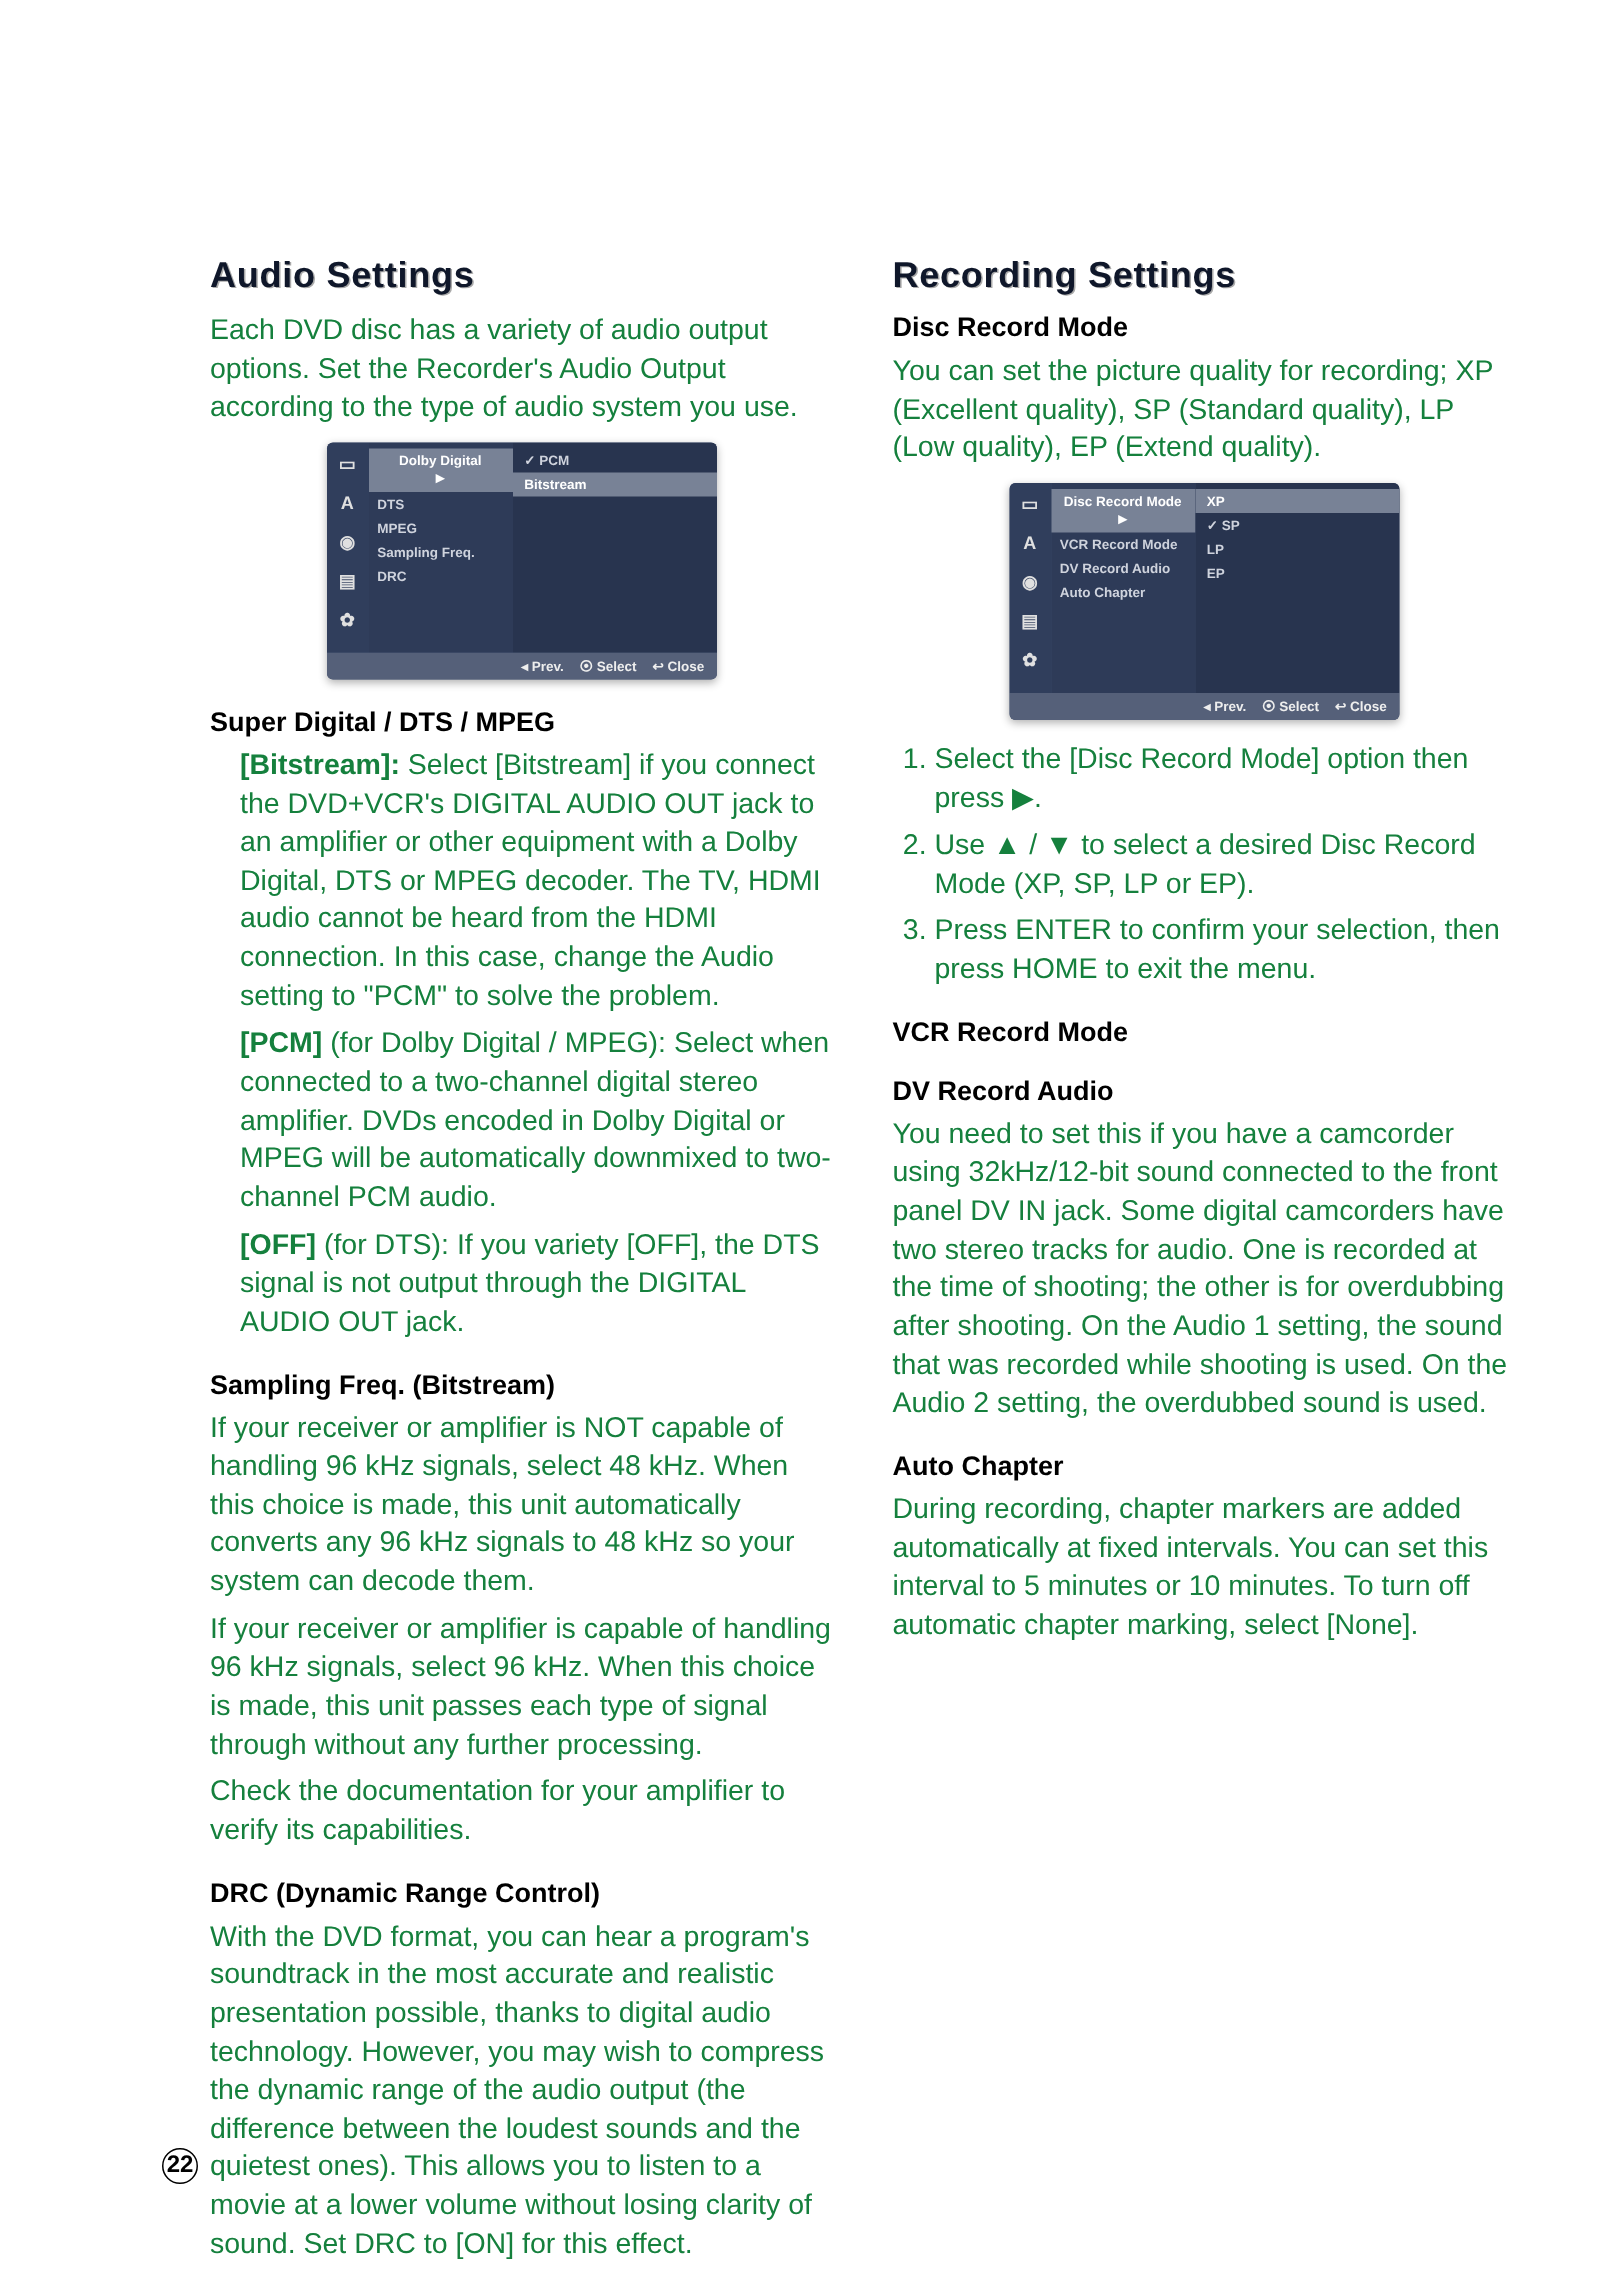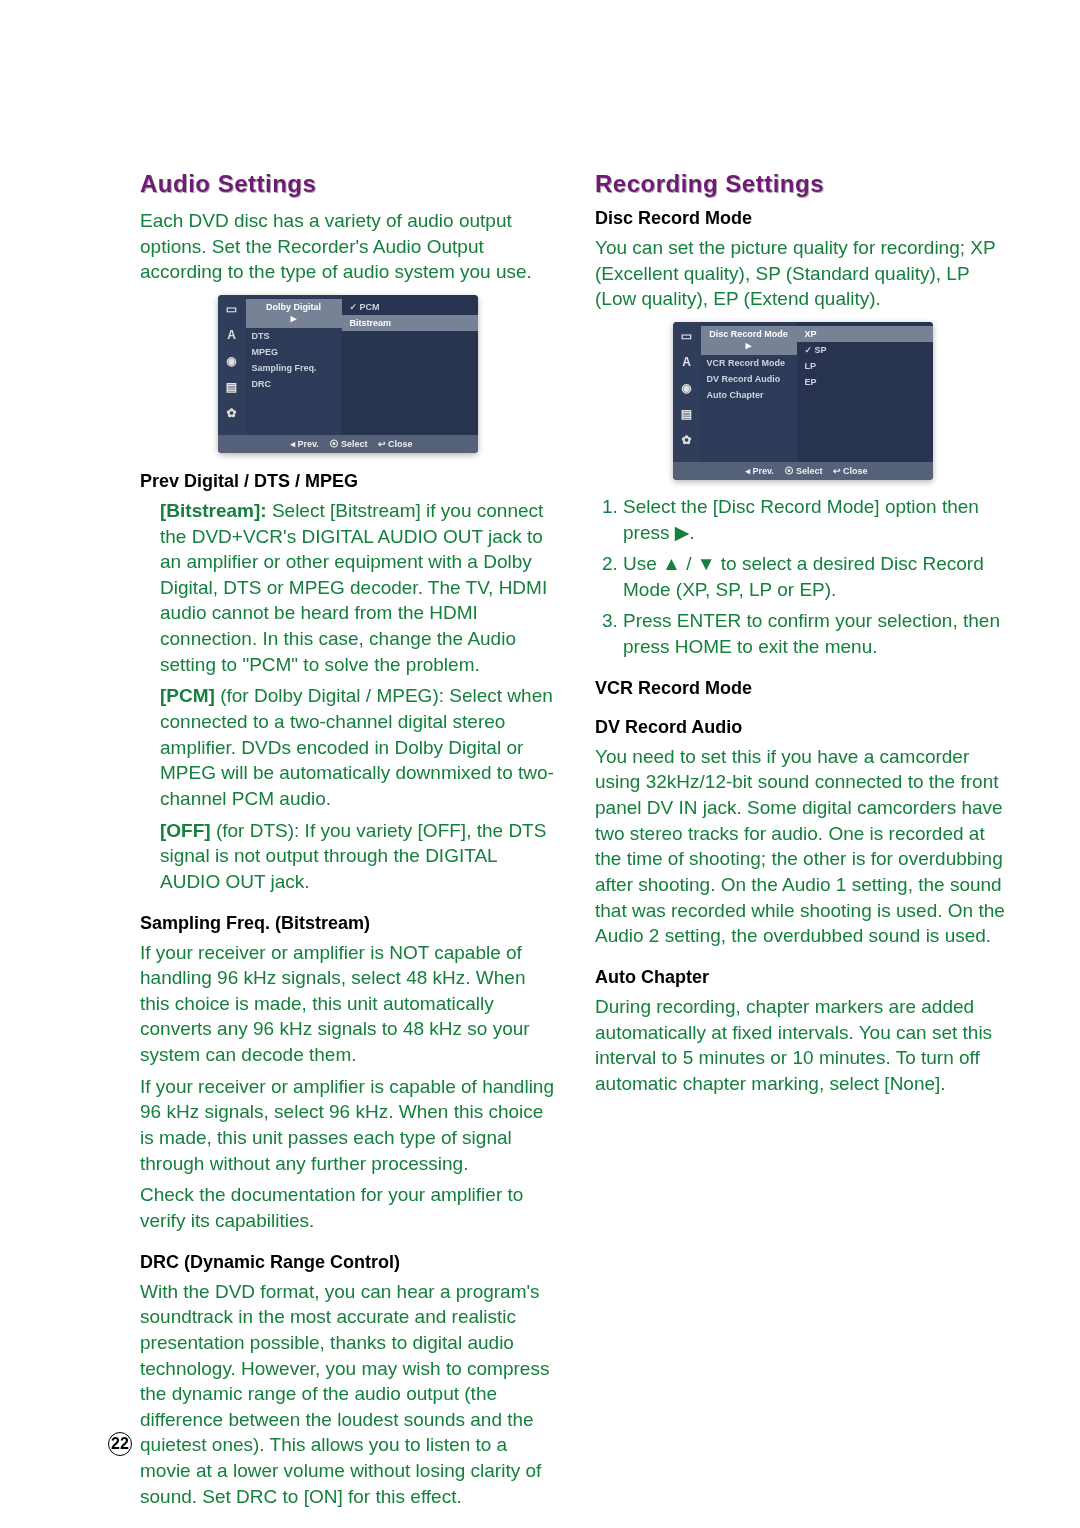--- a/index.html
+++ b/index.html
@@ -21,21 +21,21 @@
     display: flex;
     gap: 40px;
   }
   .col {
     flex: 1;
     min-width: 0;
   }
   h2 {
     font-size: 24px;
     margin: 0 0 10px 0;
-    color: #701a75;
+    color: #0f172a;
     text-shadow: 1px 1px 0 #aaa;
     letter-spacing: 0.5px;
   }
   h3 {
     font-size: 18px;
     margin: 18px 0 4px 0;
     font-weight: bold;
   }
   p, li {
     font-size: 19px;
@@ -113,21 +113,21 @@
   .osd-opts .on::before {
     content: "✓ ";
   }
   .osd-opts .hi {
     background: #788296;
     color: #fff;
   }
   .osd-foot {
     background: #556079;
     color: #eee;
-    text-align: center;
+    text-align: right;
     padding: 4px 8px;
     font-size: 9px;
   }
   .osd-foot span { margin-left: 8px; }
 
   .pagenum {
     position: absolute;
     left: 108px;
     bottom: 72px;
     width: 22px; height: 22px;
@@ -175,21 +175,21 @@
             <div class="hi">Bitstream</div>
           </div>
         </div>
         <div class="osd-foot">
           <span>◂ Prev.</span>
           <span>⦿ Select</span>
           <span>↩ Close</span>
         </div>
       </div>
 
-      <h3>Prev Digital / DTS / MPEG</h3>
+      <h3>Super Digital / DTS / MPEG</h3>
       <div class="indent">
         <p><b>[Bitstream]: </b><span>Select [Bitstream] if you connect the DVD+VCR's DIGITAL AUDIO OUT jack to an amplifier or other equipment with a Dolby Digital, DTS or MPEG decoder. The TV, HDMI audio cannot be heard from the HDMI connection. In this case, change the Audio setting to "PCM" to solve the problem.</span></p>
         <p><b>[PCM] </b><span>(for Dolby Digital / MPEG): Select when connected to a two-channel digital stereo amplifier. DVDs encoded in Dolby Digital or MPEG will be automatically downmixed to two-channel PCM audio.</span></p>
         <p><b>[OFF] </b><span>(for DTS): If you variety [OFF], the DTS signal is not output through the DIGITAL AUDIO OUT jack.</span></p>
       </div>
 
       <h3>Sampling Freq. (Bitstream)</h3>
       <p>If your receiver or amplifier is NOT capable of handling 96 kHz signals, select 48 kHz. When this choice is made, this unit automatically converts any 96 kHz signals to 48 kHz so your system can decode them.</p>
       <p>If your receiver or amplifier is capable of handling 96 kHz signals, select 96 kHz. When this choice is made, this unit passes each type of signal through without any further processing.</p>
       <p>Check the documentation for your amplifier to verify its capabilities.</p>

